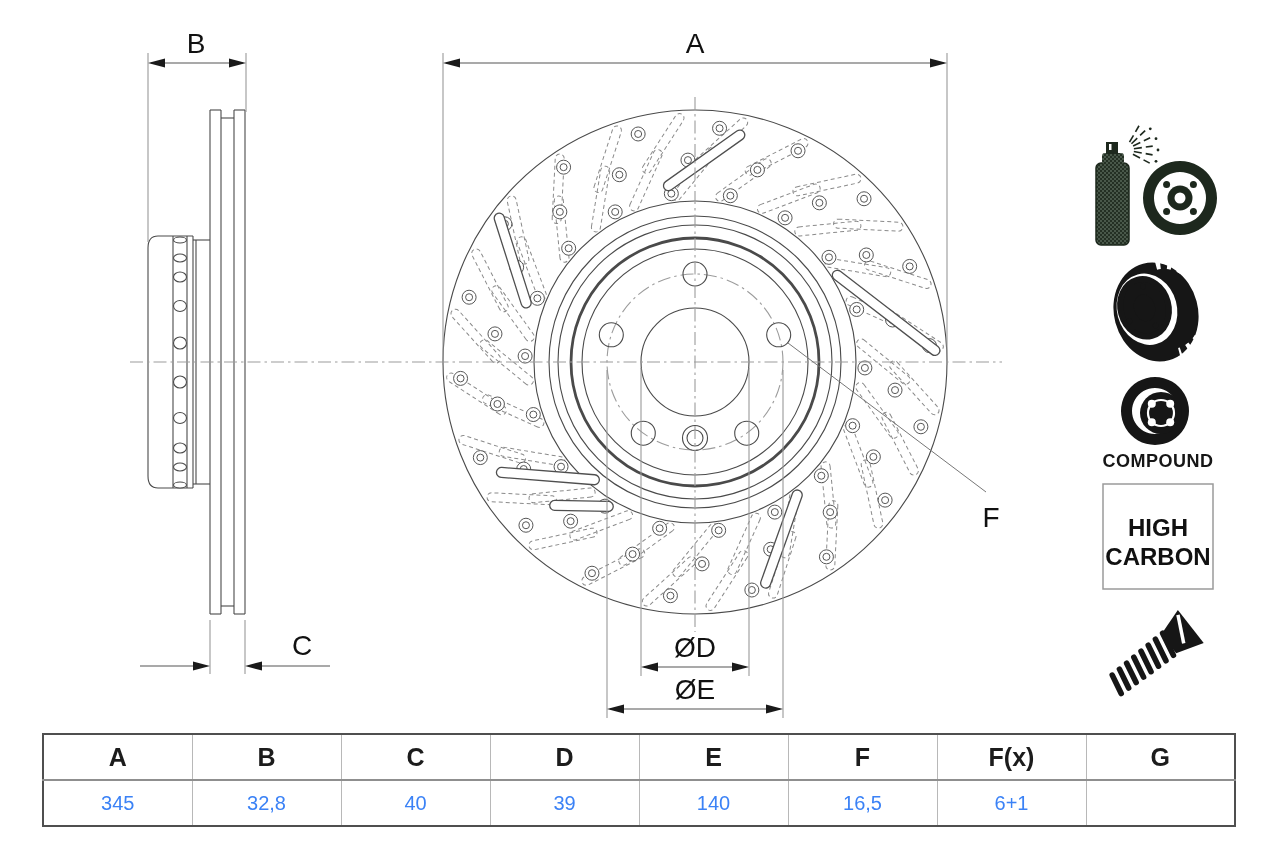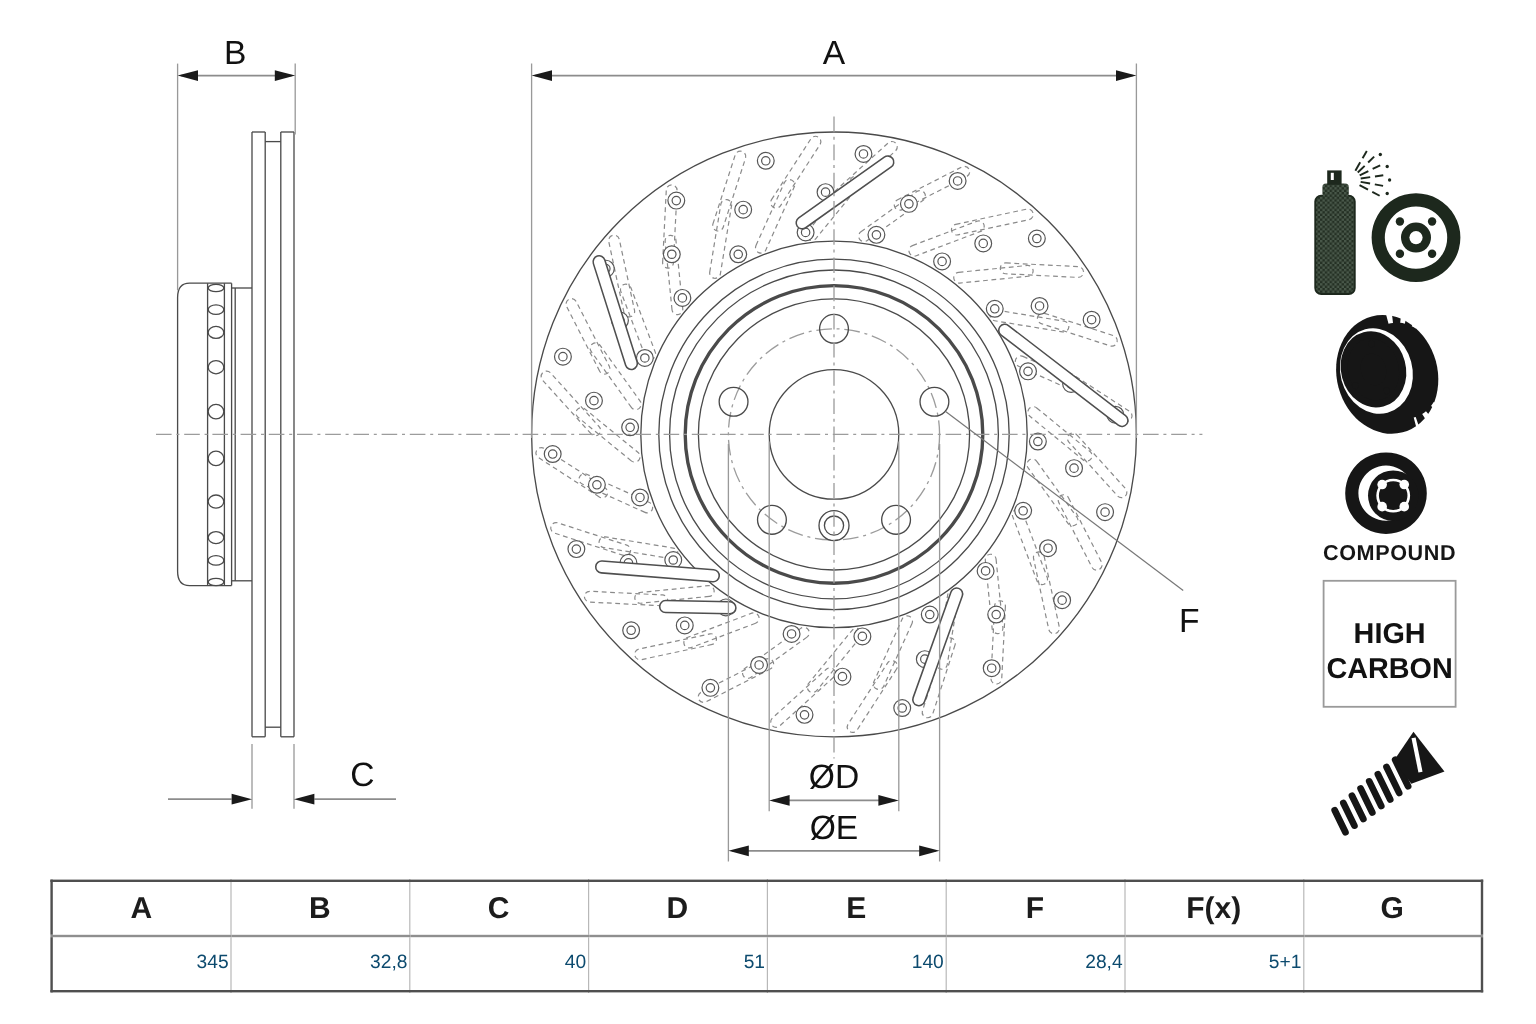--- a/index.html
+++ b/index.html
@@ -20,21 +20,21 @@
   .lead{stroke:#777;stroke-width:1;fill:none}
   .dim-label{font-size:28px;fill:#111;text-anchor:middle}
   .ico{fill:#1d281d}
   .ico2{fill:#161616}
   .badge-text{font-size:24px;font-weight:bold;fill:#111;text-anchor:middle}
   .compound-text{font-size:18px;font-weight:bold;fill:#161616;text-anchor:middle;letter-spacing:.5px}
   
   .spec-table{position:absolute;left:42px;top:733px;width:1194px}
   .spec-table table{width:100%;border-collapse:collapse;table-layout:fixed;border:2px solid #4f4f4f;background:#fff}
   .spec-table th{border-left:1px solid #b8b8b8;border-bottom:2px solid #8f8f8f;font-size:25px;font-weight:bold;height:42px;color:#1c1c1c;text-align:center}
-  .spec-table td{border-left:1px solid #b8b8b8;font-size:16px;height:42px;text-align:right;color:#0c4a6e}
+  .spec-table td{border-left:1px solid #b8b8b8;font-size:20px;height:42px;text-align:center;color:#3b82f6}
   .spec-table th:first-child,.spec-table td:first-child{border-left:none}
 </style>
 </head>
 <body>
 
 <svg id="drawing" width="1280" height="733" viewBox="0 0 1280 733">
   <defs>
     <pattern id="hatch" width="4" height="4" patternUnits="userSpaceOnUse">
       <rect width="4" height="4" fill="#243024"></rect>
       <rect width="2" height="2" fill="#49584a"></rect>
@@ -410,21 +410,21 @@
           <th>F</th>
           <th>F(x)</th>
           <th>G</th>
         </tr>
       </thead>
     <tbody>
         <tr id="t-vals">
           <td>345</td>
           <td>32,8</td>
           <td>40</td>
-          <td>51</td>
+          <td>39</td>
           <td>140</td>
-          <td>28,4</td>
-          <td>5+1</td>
+          <td>16,5</td>
+          <td>6+1</td>
           <td></td>
         </tr>
       </tbody>
   </table>
 </div>
 
 </body></html>

